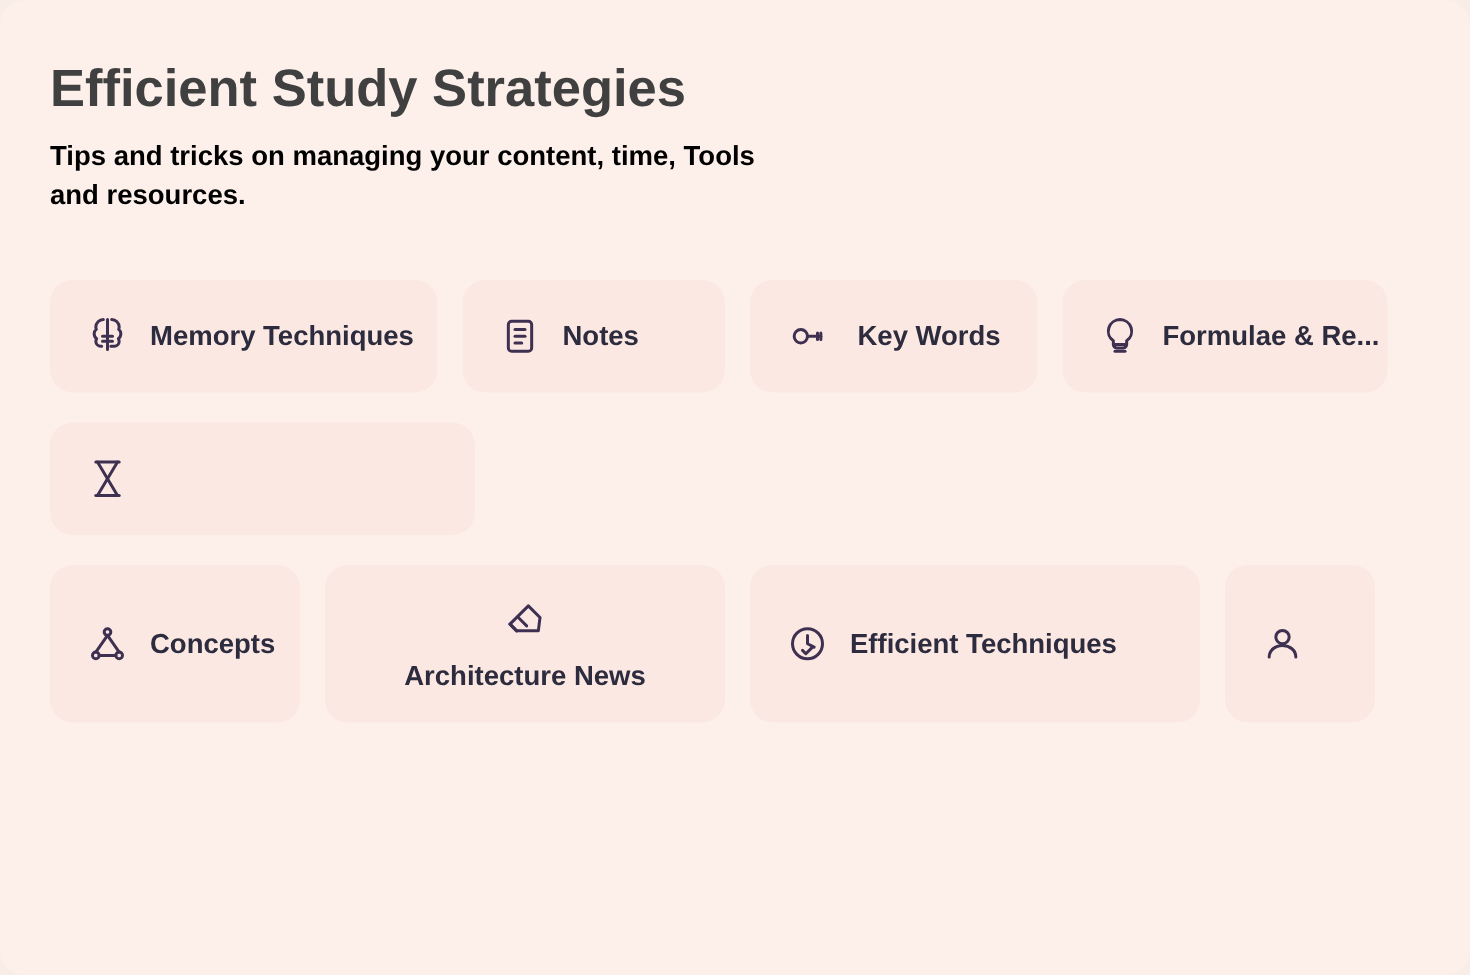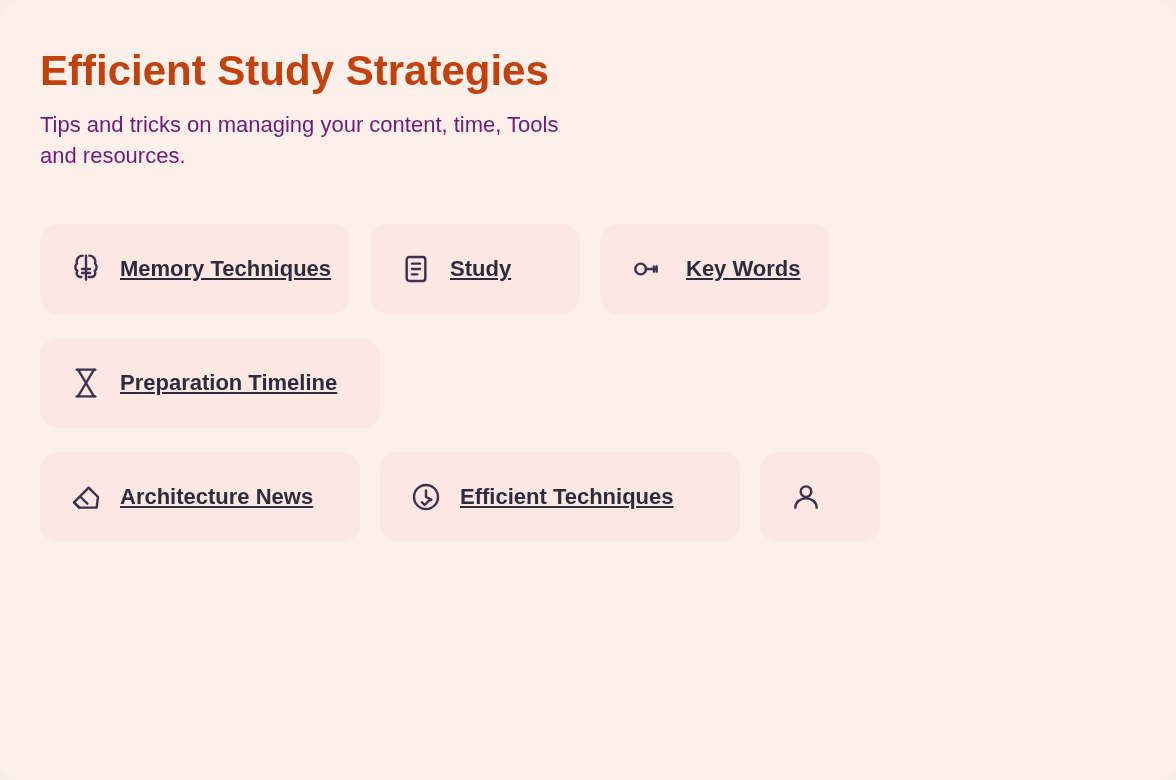--- a/index.html
+++ b/index.html
@@ -21,29 +21,29 @@
       background: #fdf0eb;
       width: 1176px;
       min-height: 780px;
       padding: 48px 40px 32px 40px;
       border-radius: 20px;
     }
 
     .page-title {
       font-size: 42px;
       font-weight: 800;
-      color: #c2410c;
+      color: #404040;
       margin-bottom: 16px;
       line-height: 1.1;
     }
 
     .page-subtitle {
       font-size: 22px;
-      color: #701a75;
-      font-weight: 400;
+      color: #000000;
+      font-weight: 700;
       line-height: 1.4;
       margin-bottom: 52px;
     }
 
     .card-grid {
       display: flex;
       flex-direction: column;
       gap: 24px;
     }
 
@@ -66,21 +66,20 @@
       border: none;
       transition: box-shadow 0.15s;
       min-height: 90px;
     }
 
     .card-label {
       font-size: 22px;
       font-weight: 600;
       color: #2c2c3e;
       white-space: nowrap;
-      text-decoration: underline;
     }
 
     .card-icon {
       font-size: 28px;
       color: #3d3050;
       flex-shrink: 0;
       display: flex;
       align-items: center;
       justify-content: center;
       width: 36px;
@@ -93,21 +92,21 @@
     .card-keywords { width: 230px; gap: 22px; }
     .card-formulae { width: 260px; }
 
     
     .card-group { width: 270px; }
     .card-prep { width: 340px; }
     .card-quizzer { width: 340px; }
 
     
     .card-concepts { width: 200px; }
-    .card-arch { width: 320px; }
+    .card-arch { width: 320px; flex-direction: column; }
     .card-mgmt { width: 360px; }
     .card-person { width: 120px; }
 
     .icon-svg {
       width: 32px;
       height: 32px;
       stroke: #3d3050;
       fill: none;
       stroke-width: 1.8;
       stroke-linecap: round;
@@ -138,58 +137,80 @@
 
       <div class="card card-notes">
         <span class="card-icon">
           <svg class="icon-svg" viewBox="0 0 24 24">
             <rect x="5" y="3" width="14" height="18" rx="2"></rect>
             <line x1="9" y1="8" x2="15" y2="8"></line>
             <line x1="9" y1="12" x2="15" y2="12"></line>
             <line x1="9" y1="16" x2="13" y2="16"></line>
           </svg>
         </span>
-        <span class="card-label">Study</span>
+        <span class="card-label">Notes</span>
       </div>
 
       <div class="card card-keywords">
         <span class="card-icon">
           <svg class="icon-svg" viewBox="0 0 24 24">
             <circle cx="8" cy="12" r="4"></circle>
             <line x1="12" y1="12" x2="20" y2="12"></line>
             <line x1="18" y1="10" x2="18" y2="14"></line>
             <line x1="20" y1="10" x2="20" y2="14"></line>
           </svg>
         </span>
         <span class="card-label">Key Words</span>
       </div>
 
+      <div class="card card-formulae">
+        <span class="card-icon">
+          <svg class="icon-svg" viewBox="0 0 24 24">
+            <path d="M12 2a7 7 0 0 1 4 12.74V17a2 2 0 0 1-2 2h-4a2 2 0 0 1-2-2v-2.26A7 7 0 0 1 12 2z"></path>
+            <line x1="9" y1="21" x2="15" y2="21"></line>
+            <path d="M9 17h6"></path>
+          </svg>
+        </span>
+        <span class="card-label">Formulae &amp; Re...</span>
+      </div>
 
     </div>
 
     <div class="card-row">
 
 
       <div class="card card-prep">
         <span class="card-icon">
           <svg class="icon-svg" viewBox="0 0 24 24">
             <path d="M5 2h14"></path>
             <path d="M5 22h14"></path>
             <path d="M6 2l6 10 6-10"></path>
             <path d="M6 22l6-10 6 10"></path>
           </svg>
         </span>
-        <span class="card-label">Preparation Timeline</span>
       </div>
 
 
     </div>
 
     <div class="card-row">
 
+      <div class="card card-concepts">
+        <span class="card-icon">
+          <svg class="icon-svg" viewBox="0 0 24 24">
+            <circle cx="12" cy="5" r="2"></circle>
+            <circle cx="5" cy="19" r="2"></circle>
+            <circle cx="19" cy="19" r="2"></circle>
+            <line x1="12" y1="7" x2="5" y2="17"></line>
+            <line x1="12" y1="7" x2="19" y2="17"></line>
+            <line x1="7" y1="19" x2="17" y2="19"></line>
+          </svg>
+        </span>
+        <span class="card-label">Concepts</span>
+      </div>
 
       <div class="card card-arch">
         <span class="card-icon">
           <svg class="icon-svg" viewBox="0 0 24 24">
             <path d="M20 20H7L3 16l11-11 7 7-1 8z"></path>
             <path d="M3 16l4 4"></path>
             <line x1="8" y1="12" x2="13" y2="17"></line>
           </svg>
         </span>
         <span class="card-label">Architecture News</span>

